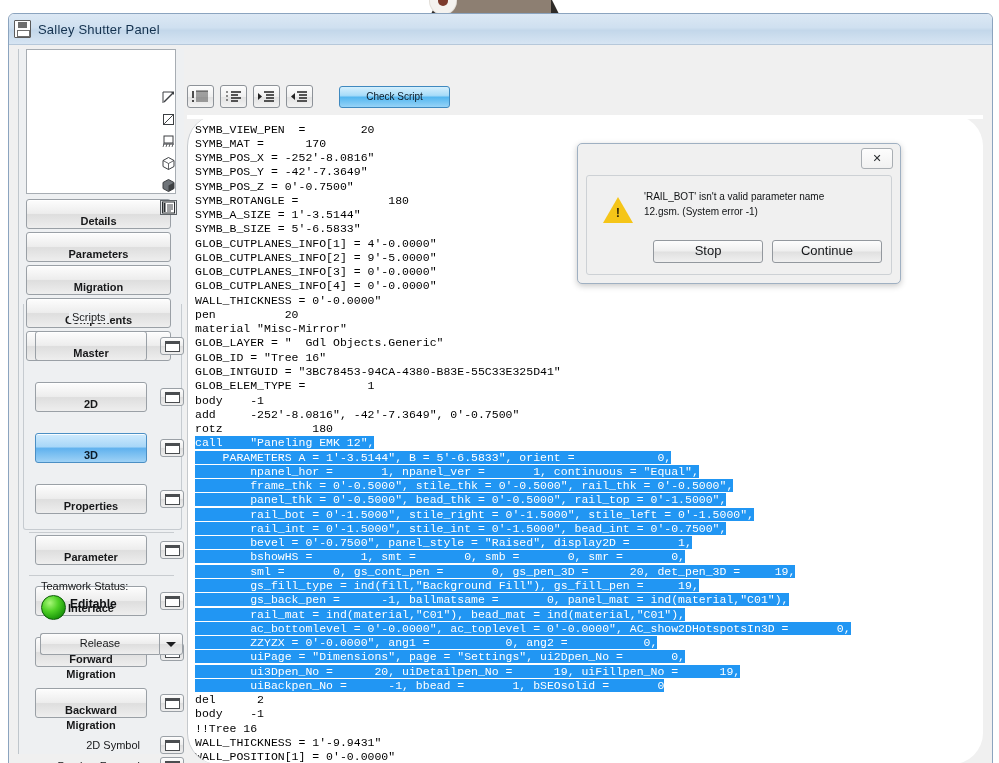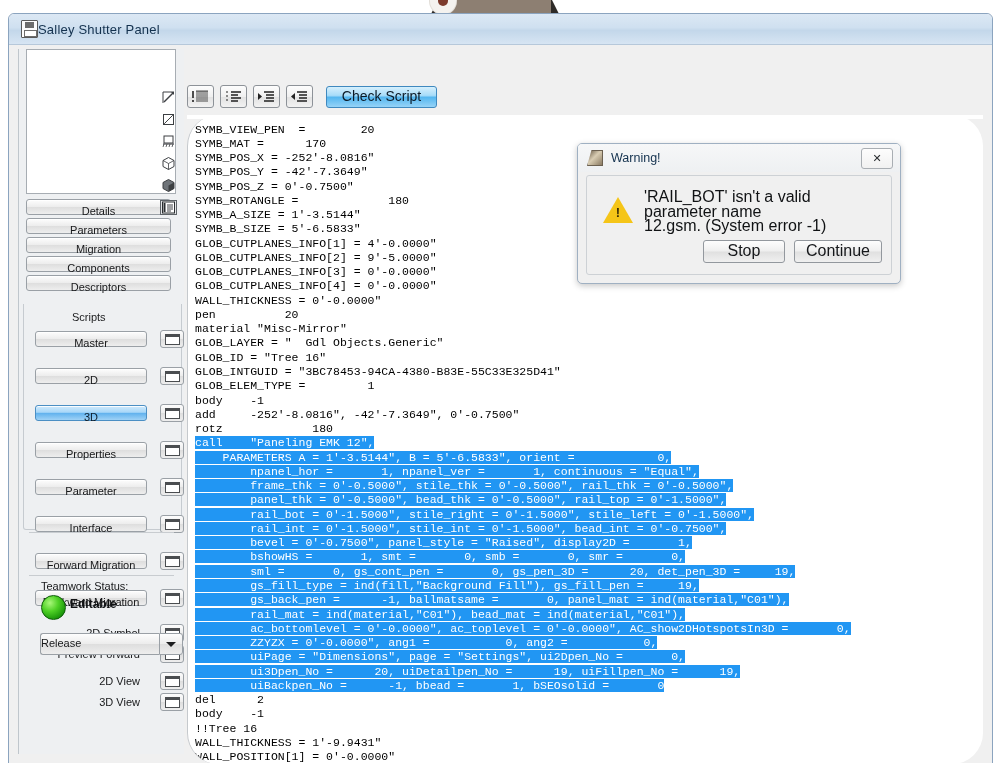--- a/index.html
+++ b/index.html
@@ -38,21 +38,21 @@
     position:absolute;left:8px;top:13px;width:983px;height:750px;
     border:1px solid #8ba4bf;border-radius:6px 6px 0 0;
     background:#f0f0f0;
     box-shadow:0 0 0 1px rgba(255,255,255,.6) inset;
     overflow:hidden;
   }
   #titlebar{
     height:30px;
     background:linear-gradient(180deg,#dce8f4 0%,#cfe0f0 45%,#c3d7ea 55%,#d7e5f3 100%);
     border-bottom:1px solid #b6c8da;
-    display:flex;align-items:center;padding-left:12px;
+    display:flex;align-items:center;gap:7px;padding-left:5px;
     border-radius:5px 5px 0 0;
   }
   #win-icon{
     width:15px;height:16px;flex:0 0 auto;
     border:1px solid #5a5a5a;background:#fdfdfd;border-radius:1px;
     position:relative;
   }
   #win-icon:before{
     content:"";position:absolute;left:3px;top:1px;width:9px;height:6px;
     background:#6d6d6d;
@@ -79,21 +79,22 @@
     background:#ffffff;border:1px solid #a7adb3;
   }
 
   .side-btn{
     display:block;width:145px;height:16px;margin:0 0 3px 7px;
     background:linear-gradient(180deg,#fdfdfd 0%,#ededed 48%,#dedede 52%,#eeeeee 100%);
     border:1px solid #9aa0a6;border-radius:3px;
     font-family:"Liberation Sans", sans-serif;font-size:11px;color:#17181a;
     text-align:center;line-height:15px;cursor:default;
     box-shadow:0 1px 0 rgba(255,255,255,.85) inset;
-    padding:4px;
+    padding:14px;
+    font-weight:bold;
   }
   .side-btn.sel{
     background:linear-gradient(180deg,#cfeafd 0%,#a8d7f8 45%,#61b2ee 52%,#9fd2f6 100%);
     border-color:#4b8fc4;color:#0b1b29;
   }
   #btn-stack{position:absolute;left:0;top:150px;width:165px;}
 
   #scripts-group{
     position:absolute;left:4px;top:255px;width:157px;height:225px;
     border:1px solid #c6cbd0;border-top:none;border-radius:0 0 3px 3px;
@@ -139,21 +140,21 @@
     background:radial-gradient(circle at 34% 30%,#a9f77a 0%,#4fd126 38%,#1f9c0d 72%,#0e6a07 100%);
     border:1px solid #0c5c07;
   }
   #status-text{position:absolute;left:51px;top:548px;font-size:12px;font-weight:bold;color:#101214;}
 
   #release-row{position:absolute;left:21px;top:584px;display:flex;}
   #release-btn{
     width:118px;height:20px;
     background:linear-gradient(180deg,#fdfdfd 0%,#ededed 48%,#dedede 52%,#eeeeee 100%);
     border:1px solid #9aa0a6;border-right:none;border-radius:3px 0 0 3px;
-    font-size:11px;color:#17181a;text-align:left;line-height:19px;cursor:default;
+    font-size:11px;color:#17181a;text-align:center;line-height:19px;cursor:default;
   }
   #release-drop{
     width:22px;height:20px;
     background:linear-gradient(180deg,#fdfdfd 0%,#ededed 48%,#dedede 52%,#eeeeee 100%);
     border:1px solid #9aa0a6;border-radius:0 3px 3px 0;position:relative;cursor:default;
   }
   #release-drop:after{
     content:"";position:absolute;left:6px;top:8px;
     border-left:5px solid transparent;border-right:5px solid transparent;
     border-top:5px solid #1c1d1f;
@@ -176,24 +177,24 @@
   #toolbar{
     position:absolute;left:178px;top:40px;height:23px;display:flex;align-items:center;gap:6px;
   }
   .tb-btn{
     width:25px;height:21px;
     background:linear-gradient(180deg,#fdfdfd 0%,#f0f0f0 50%,#e2e2e2 52%,#f2f2f2 100%);
     border:1px solid #8d9298;border-radius:3px;cursor:default;
     display:flex;align-items:center;justify-content:center;
   }
   #check-script-btn{
-    margin-left:7px;width:109px;height:20px;
+    margin-left:20px;width:109px;height:20px;
     background:linear-gradient(180deg,#d6f0fd 0%,#a7dcf9 42%,#55b7f0 52%,#96d3f7 100%);
     border:1px solid #3f89bf;border-radius:3px;
-    font-size:14px;color:#0c1a27;text-align:center;line-height:19px;cursor:default;
+    font-size:10px;color:#0c1a27;text-align:center;line-height:19px;cursor:default;
   }
 
   
   #editor{
     position:absolute;left:178px;top:70px;right:9px;bottom:0px;
     background:#ffffff;border-left:1px solid #c5c9cd;
     overflow:hidden;
     border-radius:31px;
   }
   #code{
@@ -244,30 +245,30 @@
     border-left:15px solid transparent;border-right:15px solid transparent;
     border-bottom:26px solid #f5c518;
   }
   #wd-warn-icon:after{
     content:"!";position:absolute;left:-3px;top:9px;width:6px;
     font-family:"Liberation Sans",sans-serif;font-size:13px;font-weight:bold;
     color:#3a2e06;text-align:center;line-height:13px;
   }
   #wd-msg{
     position:absolute;left:57px;top:14px;right:18px;
-    font-size:16px;color:#101214;line-height:14.5px;
+    font-size:10px;color:#101214;line-height:14.5px;
   }
   #wd-buttons{
     position:absolute;right:9px;bottom:11px;display:flex;gap:9px;
   }
   .wd-btn{
-    min-width:58px;height:21px;padding:0 11px;
+    min-width:58px;height:21px;padding:0 25px;
     background:linear-gradient(180deg,#fdfdfd 0%,#efefef 48%,#e0e0e0 52%,#f0f0f0 100%);
     border:1px solid #93989e;border-radius:3px;
-    font-size:16px;color:#15171a;line-height:20px;text-align:center;cursor:default;
+    font-size:13px;color:#15171a;line-height:20px;text-align:center;cursor:default;
   }
 </style>
 </head>
 <body>
 
 <div id="desktop-backdrop">
   <div id="backdrop-photo"></div>
   <div id="backdrop-circle"></div>
 </div>
 
@@ -436,24 +437,20 @@
       </div>
       <div id="check-script-btn">Check Script</div>
     </div>
 
     <div class="clip-top"></div>
     <div id="editor">
       <pre id="code"><span class="cl"><span>SYMB_VIEW_PEN  =        20</span></span><span class="cl"><span>SYMB_MAT =      170</span></span><span class="cl"><span>SYMB_POS_X = -252'-8.0816"</span></span><span class="cl"><span>SYMB_POS_Y = -42'-7.3649"</span></span><span class="cl"><span>SYMB_POS_Z = 0'-0.7500"</span></span><span class="cl"><span>SYMB_ROTANGLE =             180</span></span><span class="cl"><span>SYMB_A_SIZE = 1'-3.5144"</span></span><span class="cl"><span>SYMB_B_SIZE = 5'-6.5833"</span></span><span class="cl"><span>GLOB_CUTPLANES_INFO[1] = 4'-0.0000"</span></span><span class="cl"><span>GLOB_CUTPLANES_INFO[2] = 9'-5.0000"</span></span><span class="cl"><span>GLOB_CUTPLANES_INFO[3] = 0'-0.0000"</span></span><span class="cl"><span>GLOB_CUTPLANES_INFO[4] = 0'-0.0000"</span></span><span class="cl"><span>WALL_THICKNESS = 0'-0.0000"</span></span><span class="cl"><span>pen          20</span></span><span class="cl"><span>material "Misc-Mirror"</span></span><span class="cl"><span>GLOB_LAYER = "  Gdl Objects.Generic"</span></span><span class="cl"><span>GLOB_ID = "Tree 16"</span></span><span class="cl"><span>GLOB_INTGUID = "3BC78453-94CA-4380-B83E-55C33E325D41"</span></span><span class="cl"><span>GLOB_ELEM_TYPE =         1</span></span><span class="cl"><span>body    -1</span></span><span class="cl"><span>add     -252'-8.0816", -42'-7.3649", 0'-0.7500"</span></span><span class="cl"><span>rotz             180</span></span><span class="cl"><span class="hl">call    "Paneling EMK 12",</span></span><span class="cl"><span class="hl">    PARAMETERS A = 1'-3.5144", B = 5'-6.5833", orient =            0,</span></span><span class="cl"><span class="hl">        npanel_hor =       1, npanel_ver =       1, continuous = "Equal",</span></span><span class="cl"><span class="hl">        frame_thk = 0'-0.5000", stile_thk = 0'-0.5000", rail_thk = 0'-0.5000",</span></span><span class="cl"><span class="hl">        panel_thk = 0'-0.5000", bead_thk = 0'-0.5000", rail_top = 0'-1.5000",</span></span><span class="cl"><span class="hl">        rail_bot = 0'-1.5000", stile_right = 0'-1.5000", stile_left = 0'-1.5000",</span></span><span class="cl"><span class="hl">        rail_int = 0'-1.5000", stile_int = 0'-1.5000", bead_int = 0'-0.7500",</span></span><span class="cl"><span class="hl">        bevel = 0'-0.7500", panel_style = "Raised", display2D =       1,</span></span><span class="cl"><span class="hl">        bshowHS =       1, smt =       0, smb =       0, smr =       0,</span></span><span class="cl"><span class="hl">        sml =       0, gs_cont_pen =       0, gs_pen_3D =      20, det_pen_3D =     19,</span></span><span class="cl"><span class="hl">        gs_fill_type = ind(fill,"Background Fill"), gs_fill_pen =     19,</span></span><span class="cl"><span class="hl">        gs_back_pen =      -1, ballmatsame =       0, panel_mat = ind(material,"C01"),</span></span><span class="cl"><span class="hl">        rail_mat = ind(material,"C01"), bead_mat = ind(material,"C01"),</span></span><span class="cl"><span class="hl">        ac_bottomlevel = 0'-0.0000", ac_toplevel = 0'-0.0000", AC_show2DHotspotsIn3D =       0,</span></span><span class="cl"><span class="hl">        ZZYZX = 0'-0.0000", ang1 =           0, ang2 =           0,</span></span><span class="cl"><span class="hl">        uiPage = "Dimensions", page = "Settings", ui2Dpen_No =       0,</span></span><span class="cl"><span class="hl">        ui3Dpen_No =      20, uiDetailpen_No =      19, uiFillpen_No =      19,</span></span><span class="cl"><span class="hl">        uiBackpen_No =      -1, bbead =       1, bSEOsolid =       0</span></span><span class="cl"><span>del      2</span></span><span class="cl"><span>body    -1</span></span><span class="cl"><span>!!Tree 16</span></span><span class="cl"><span>WALL_THICKNESS = 1'-9.9431"</span></span><span class="cl"><span>WALL_POSITION[1] = 0'-0.0000"</span></span></pre>
     </div>
 
     <div id="warning-dialog">
-      <div id="wd-title">
-        <div id="wd-icon"></div>
-        <div id="wd-title-text">Warning!</div>
-      </div>
       <div id="wd-close">✕</div>
       <div id="wd-inner">
         <div id="wd-warn-icon"></div>
         <div id="wd-msg">
           <div>'RAIL_BOT' isn't a valid parameter name</div>
           <div>12.gsm. (System error -1)</div>
         </div>
         <div id="wd-buttons">
           <div class="wd-btn">Stop</div>
           <div class="wd-btn">Continue</div>

